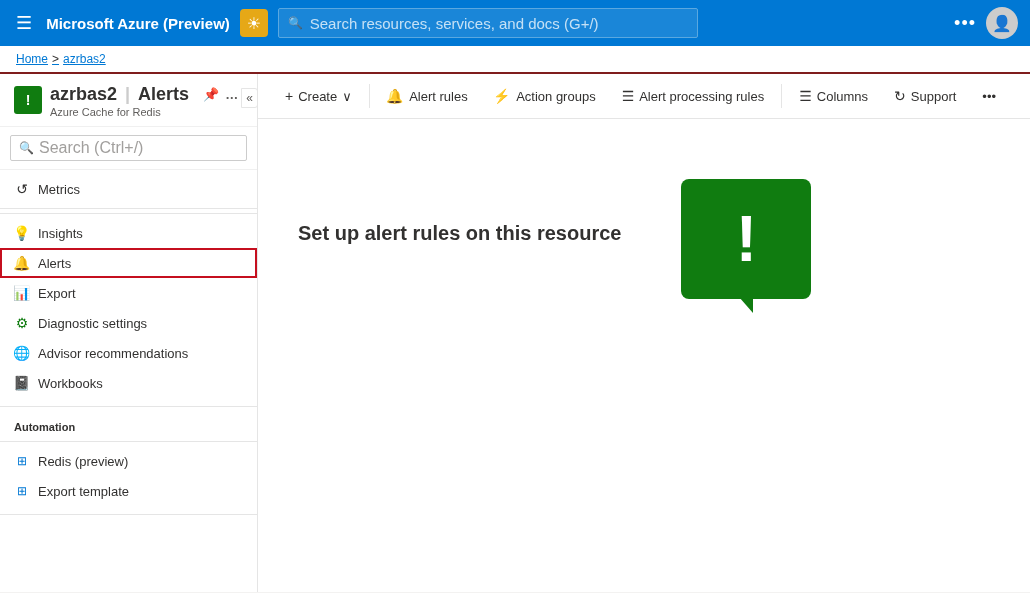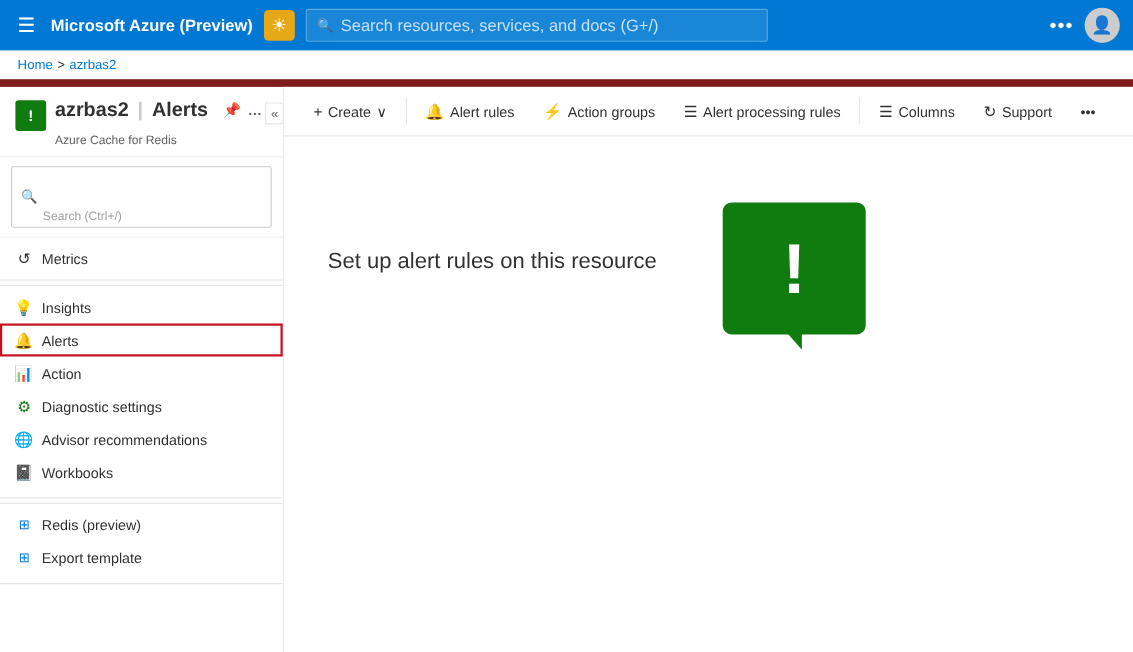--- a/index.html
+++ b/index.html
@@ -59,21 +59,22 @@
 
     
     .breadcrumb {
       background: white;
       padding: 6px 16px;
       font-size: 12px;
       color: #0078d4;
       display: flex;
       align-items: center;
       gap: 4px;
-      border-bottom: 7px solid #7f1d1d;
+      border-bottom: 2px solid #7f1d1d;
+      text-decoration: underline;
     }
     .breadcrumb span { color: #323130; }
     .breadcrumb a { color: #0078d4; text-decoration: none; }
 
     
     .main-layout {
       display: flex;
       height: calc(593px - 46px - 29px);
     }
 
@@ -110,44 +111,43 @@
     .resource-title-block { flex: 1; }
     .resource-title {
       font-size: 18px;
       font-weight: 600;
       color: #323130;
       display: flex;
       align-items: center;
       gap: 8px;
     }
     .resource-title .separator { color: #ccc; }
-    .resource-subtitle { font-size: 11px; color: #605e5c; margin-top: 12px; }
+    .resource-subtitle { font-size: 11px; color: #605e5c; margin-top: 1px; }
     .close-btn { margin-left: auto; cursor: pointer; font-size: 16px; color: #605e5c; padding: 2px 6px; }
 
     
     .sidebar-search-box {
       padding: 8px 10px;
       border-bottom: 1px solid #f0f0f0;
     }
     .sidebar-search-box .search-inner {
       border: 1px solid #ccc;
       border-radius: 2px;
       display: flex;
       align-items: center;
       padding: 3px 8px;
       gap: 5px;
       background: white;
     }
     .sidebar-search-box input {
       border: none;
       outline: none;
-      font-size: 11px;
+      font-size: 16px;
       color: #1d4ed8;
       width: 100%;
-      margin-top: 36px;
     }
     .sidebar-search-box input::placeholder { color: #a19f9d; }
 
     
     .collapse-btn {
       position: absolute;
       right: -1px;
       top: 14px;
       background: white;
       border: 1px solid #e5e5e5;
@@ -219,21 +219,21 @@
 
     
     .content-body {
       padding: 60px 40px 40px 40px;
       display: flex;
       align-items: center;
       gap: 60px;
     }
     .setup-title {
       font-size: 20px;
-      font-weight: 400;
+      font-weight: 700;
       color: #323130;
       margin-bottom: 12px;
     }
     .setup-desc {
       font-size: 13px;
       color: #323130;
       margin-bottom: 20px;
       line-height: 1.5;
     }
     .setup-desc a { color: #c74500; text-decoration: none; }
@@ -364,37 +364,38 @@
       <div class="sidebar-item">
         <span class="item-icon icon-purple">💡</span>
         <span>Insights</span>
       </div>
       <div class="sidebar-item active">
         <span class="item-icon" style="color:#c50f1f;">🔔</span>
         <span>Alerts</span>
       </div>
       <div class="sidebar-item">
         <span class="item-icon icon-blue">📊</span>
-        <span>Action</span>
+        <span>Export</span>
       </div>
       <div class="sidebar-item">
         <span class="item-icon icon-green">⚙</span>
         <span>Diagnostic settings</span>
       </div>
       <div class="sidebar-item">
         <span class="item-icon icon-teal">🌐</span>
         <span>Advisor recommendations</span>
       </div>
       <div class="sidebar-item">
         <span class="item-icon icon-blue">📓</span>
         <span>Workbooks</span>
       </div>
 
       <hr class="sidebar-divider" style="margin-top: 8px;">
 
+      <div class="sidebar-section-label">Automation</div>
       <hr class="sidebar-divider">
 
       <div class="sidebar-item">
         <span class="item-icon icon-blue" style="font-size:12px;">⊞</span>
         <span>Redis (preview)</span>
       </div>
       <div class="sidebar-item">
         <span class="item-icon icon-blue" style="font-size:12px;">⊞</span>
         <span>Export template</span>
       </div>

